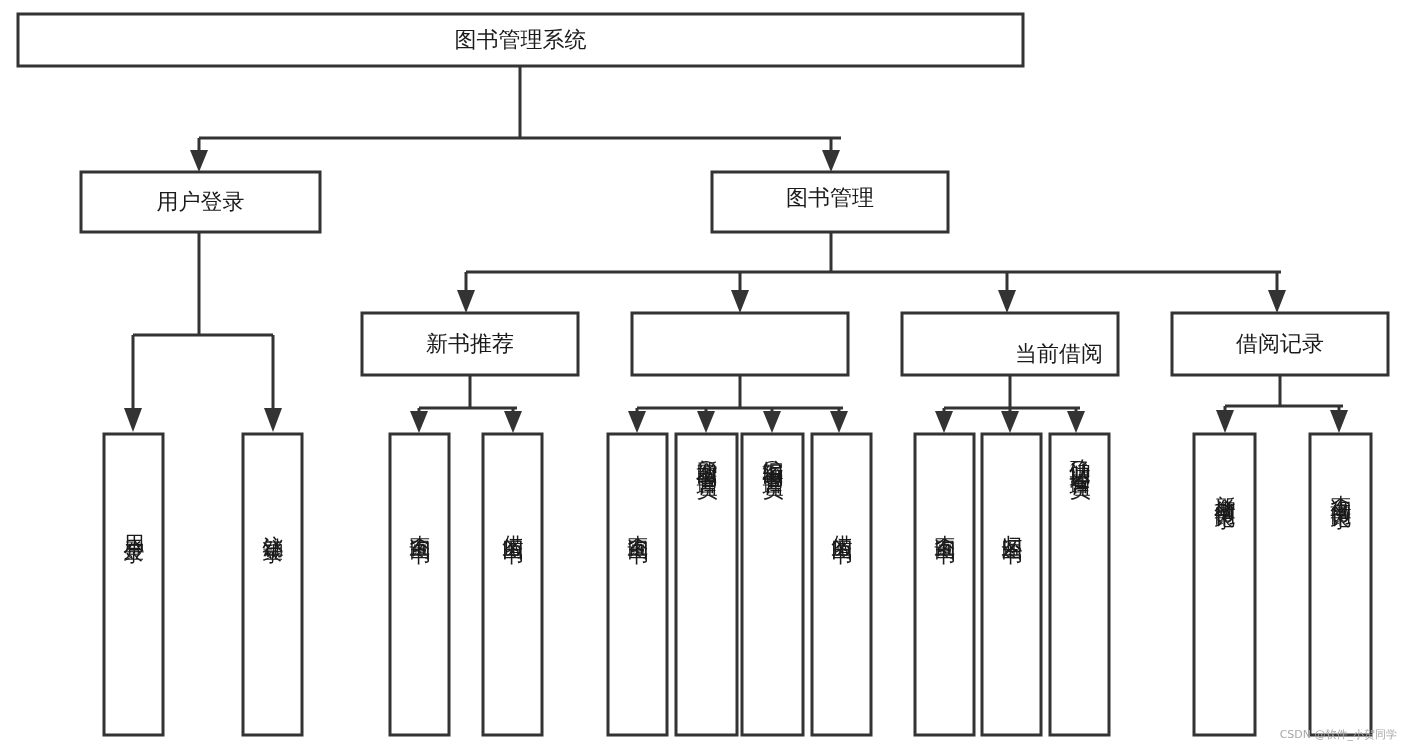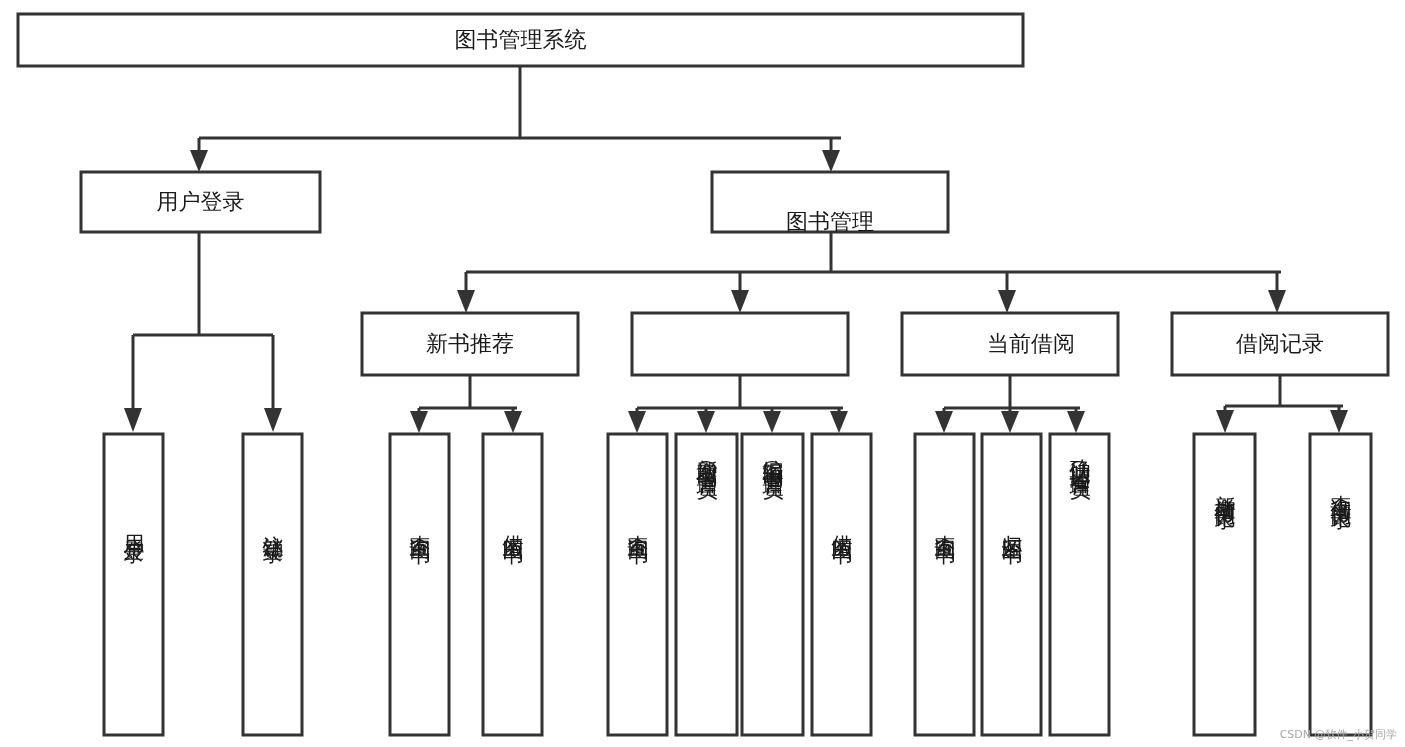--- a/index.html
+++ b/index.html
@@ -184,28 +184,28 @@
     </g>
   </svg>
 
   <div class="hlabel-wrap" style="left:18px; top:14px; width:1005px; height:52px;">
     <span class="hlabel-text">图书管理系统</span>
   </div>
 
   <div class="hlabel-wrap" style="left:81px; top:172px; width:239px; height:60px;">
     <span class="hlabel-text">用户登录</span>
   </div>
-  <div class="hlabel-wrap" style="left:712px; top:172px; width:236px; height:52px;margin-top:24px;">
+  <div class="hlabel-wrap" style="left:712px; top:172px; width:236px; height:52px;">
     <span class="hlabel-text">图书管理</span>
   </div>
 
   <div class="hlabel-wrap" style="left:362px; top:313px; width:216px; height:62px;border-radius:10px;">
     <span class="hlabel-text">新书推荐</span>
   </div>
-  <div class="hlabel-wrap" style="left:902px; top:313px; width:258px; height:62px;">
+  <div class="hlabel-wrap" style="left:902px; top:323px; width:258px; height:62px;padding-left:28px;">
     <span class="hlabel-text">当前借阅</span>
   </div>
   <div class="hlabel-wrap" style="left:1172px; top:313px; width:216px; height:62px;">
     <span class="hlabel-text">借阅记录</span>
   </div>
 
   <div class="vlabel-wrap" style="left:104px; top:434px; width:59px; height:301px;">
     <span class="vlabel-text" style="margin-top:84px;">用户登录</span>
   </div>
   <div class="vlabel-wrap" style="left:243px; top:434px; width:59px; height:301px;">

